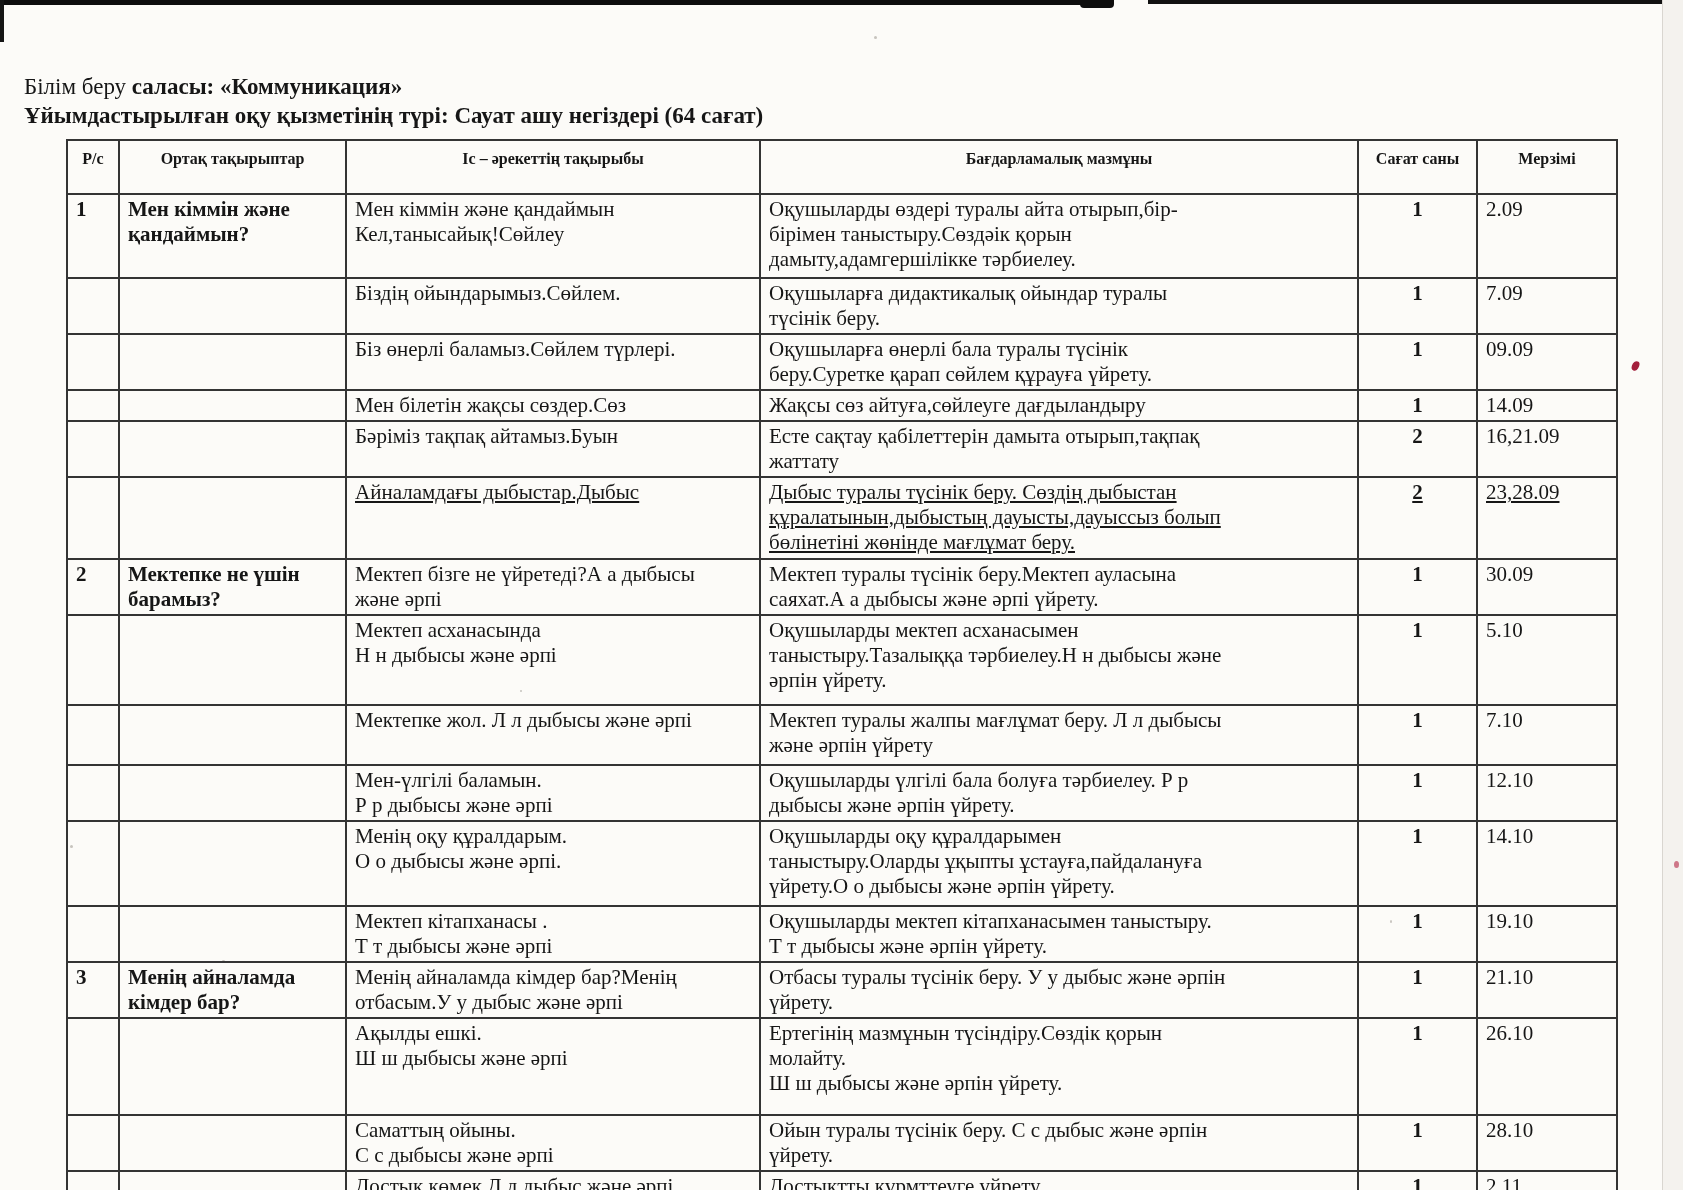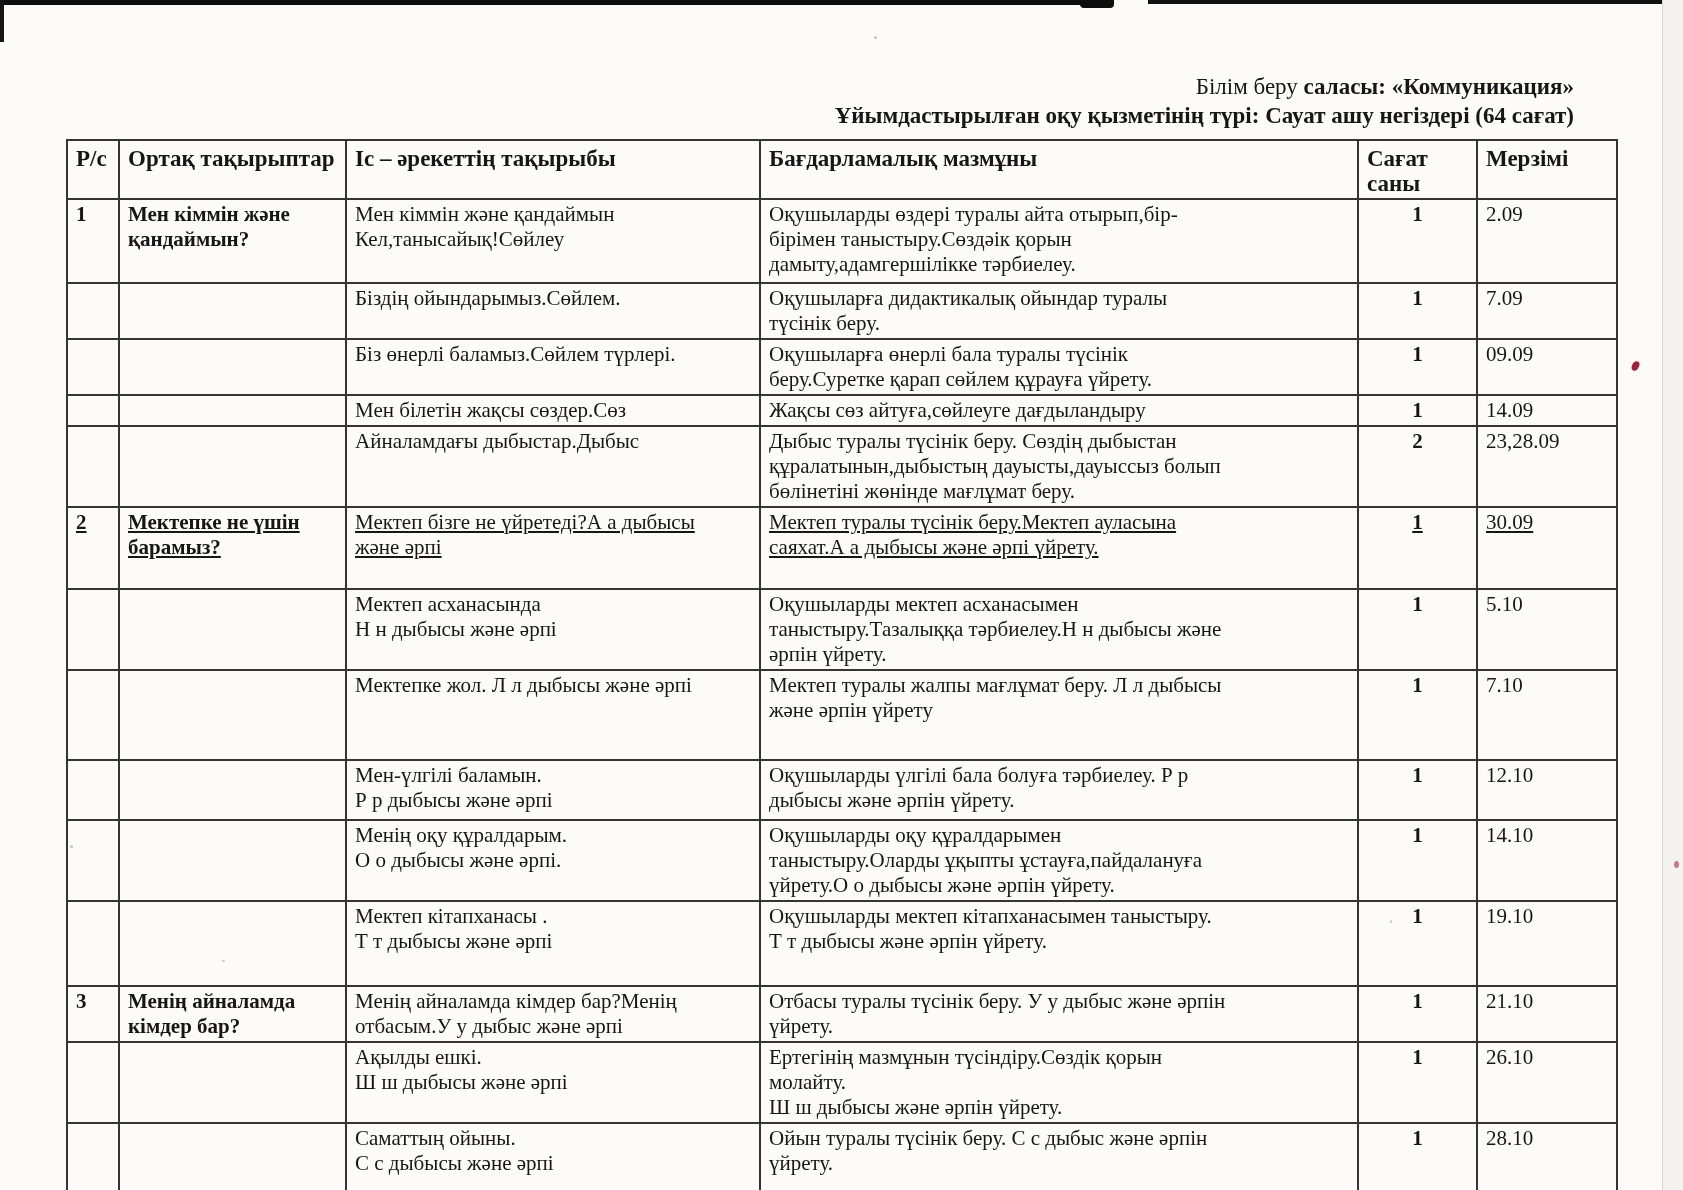--- a/index.html
+++ b/index.html
@@ -18,42 +18,42 @@
   .scan-edge-left{position:absolute;left:0;top:0;width:4px;height:42px;background:#151515;}
   .scan-edge-right{position:absolute;left:1662px;top:0;width:1px;height:1190px;background:#d9d6d0;}
   .scan-margin-right{position:absolute;left:1663px;top:0;width:20px;height:1190px;background:#f4f2ee;}
   .red-mark-1{position:absolute;left:1632px;top:361px;width:7px;height:10px;background:#a31f3c;border-radius:60% 40% 55% 45%;transform:rotate(18deg);}
   .red-mark-2{position:absolute;left:1674px;top:861px;width:5px;height:7px;background:#c4576e;border-radius:50%;opacity:.8;}
   .speck{position:absolute;background:#9a968e;border-radius:50%;opacity:.55;}
 
   
   .doc-title{
     position:absolute;left:66px;top:72px;width:1550px;
-    text-align:right;transform:translateX(-42px);
+    text-align:left;transform:translateX(-42px);
     font-size:23px;line-height:29px;white-space:nowrap;
   }
   .doc-title .bold{font-weight:bold;}
 
   
   table.schedule{
     position:absolute;left:66px;top:139px;
     width:1550px;
     border-collapse:collapse;
     table-layout:fixed;
     font-size:21px;line-height:25px;
   }
   .schedule th,.schedule td{
     border:2px solid #343434;
     vertical-align:top;
     padding:2px 8px;
     overflow:hidden;
   }
   .schedule th{
-    font-weight:bold;text-align:left;
-    padding-top:5px;font-size:23px;
+    font-weight:bold;text-align:center;
+    padding-top:5px;font-size:16px;
   }
   .schedule thead tr{height:54px;}
   .schedule td{white-space:pre-line;}
   .c-num{font-weight:bold;padding-left:10px;}
   .c-section{font-weight:bold;}
   .c-hours{font-weight:bold;text-align:center;}
   .c-date{padding-left:8px;}
   
   .schedule tbody tr:nth-child(1){height:84px;}
   .schedule tbody tr:nth-child(2){height:50px;}
@@ -148,20 +148,29 @@
         <td class="c-num"></td>
         <td class="c-section"></td>
         <td class="c-topic">Мен білетін жақсы сөздер.Сөз</td>
         <td class="c-content">Жақсы сөз айтуға,сөйлеуге дағдыландыру</td>
         <td class="c-hours">1</td>
         <td class="c-date">14.09</td>
       </tr>
       <tr>
         <td class="c-num"></td>
         <td class="c-section"></td>
+        <td class="c-topic">Бәріміз тақпақ айтамыз.Буын</td>
+        <td class="c-content">Есте сақтау қабілеттерін дамыта отырып,тақпақ
+жаттату</td>
+        <td class="c-hours">2</td>
+        <td class="c-date">16,21.09</td>
+      </tr>
+      <tr>
+        <td class="c-num"></td>
+        <td class="c-section"></td>
         <td class="c-topic">Айналамдағы дыбыстар.Дыбыс</td>
         <td class="c-content">Дыбыс туралы түсінік беру. Сөздің дыбыстан
 құралатынын,дыбыстың дауысты,дауыссыз болып
 бөлінетіні жөнінде мағлұмат беру.</td>
         <td class="c-hours">2</td>
         <td class="c-date">23,28.09</td>
       </tr>
       <tr>
         <td class="c-num">2</td>
         <td class="c-section">Мектепке не үшін

